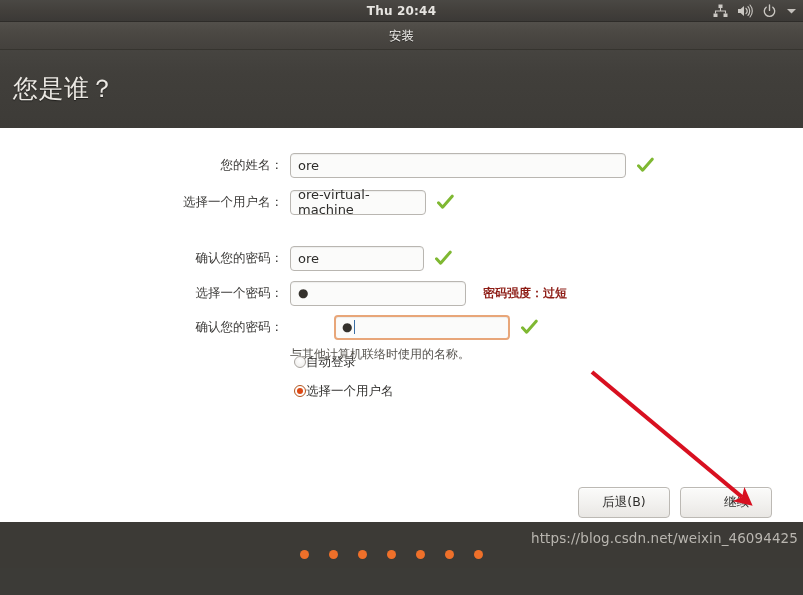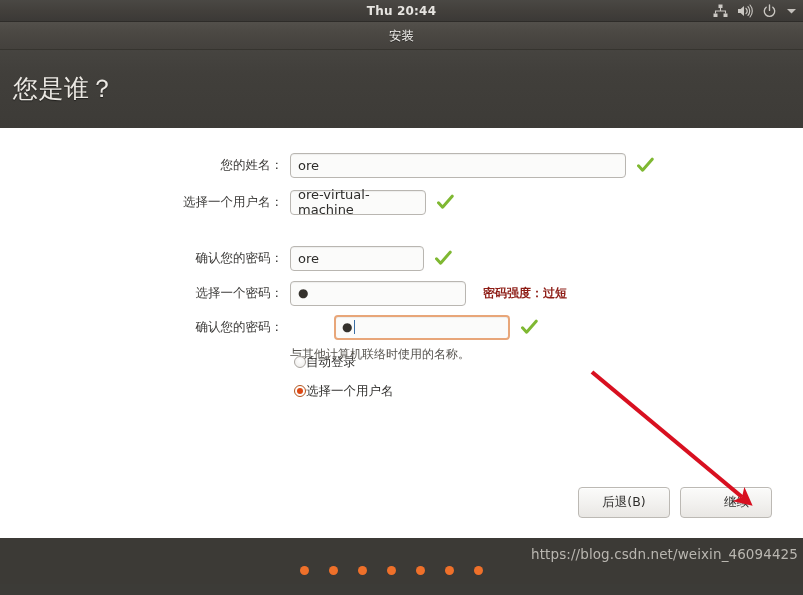--- a/index.html
+++ b/index.html
@@ -214,21 +214,21 @@
     color: #2f2e2c;
     font-family: "DejaVu Sans", "Liberation Sans", sans-serif;
     font-size: 12.5px;
     cursor: default;
     box-shadow: 0 1px 0 rgba(255,255,255,.7) inset;
   }
 
   
   #bottom {
     position: absolute;
-    left: 0; top: 538px;
+    left: 0; top: 522px;
     width: 803px; height: 46px;
     background: #3c3a36;
   }
   #dots {
     position: absolute;
     left: 300px; bottom: 9px;
     display: flex;
     gap: 20px;
   }
   .dot {

